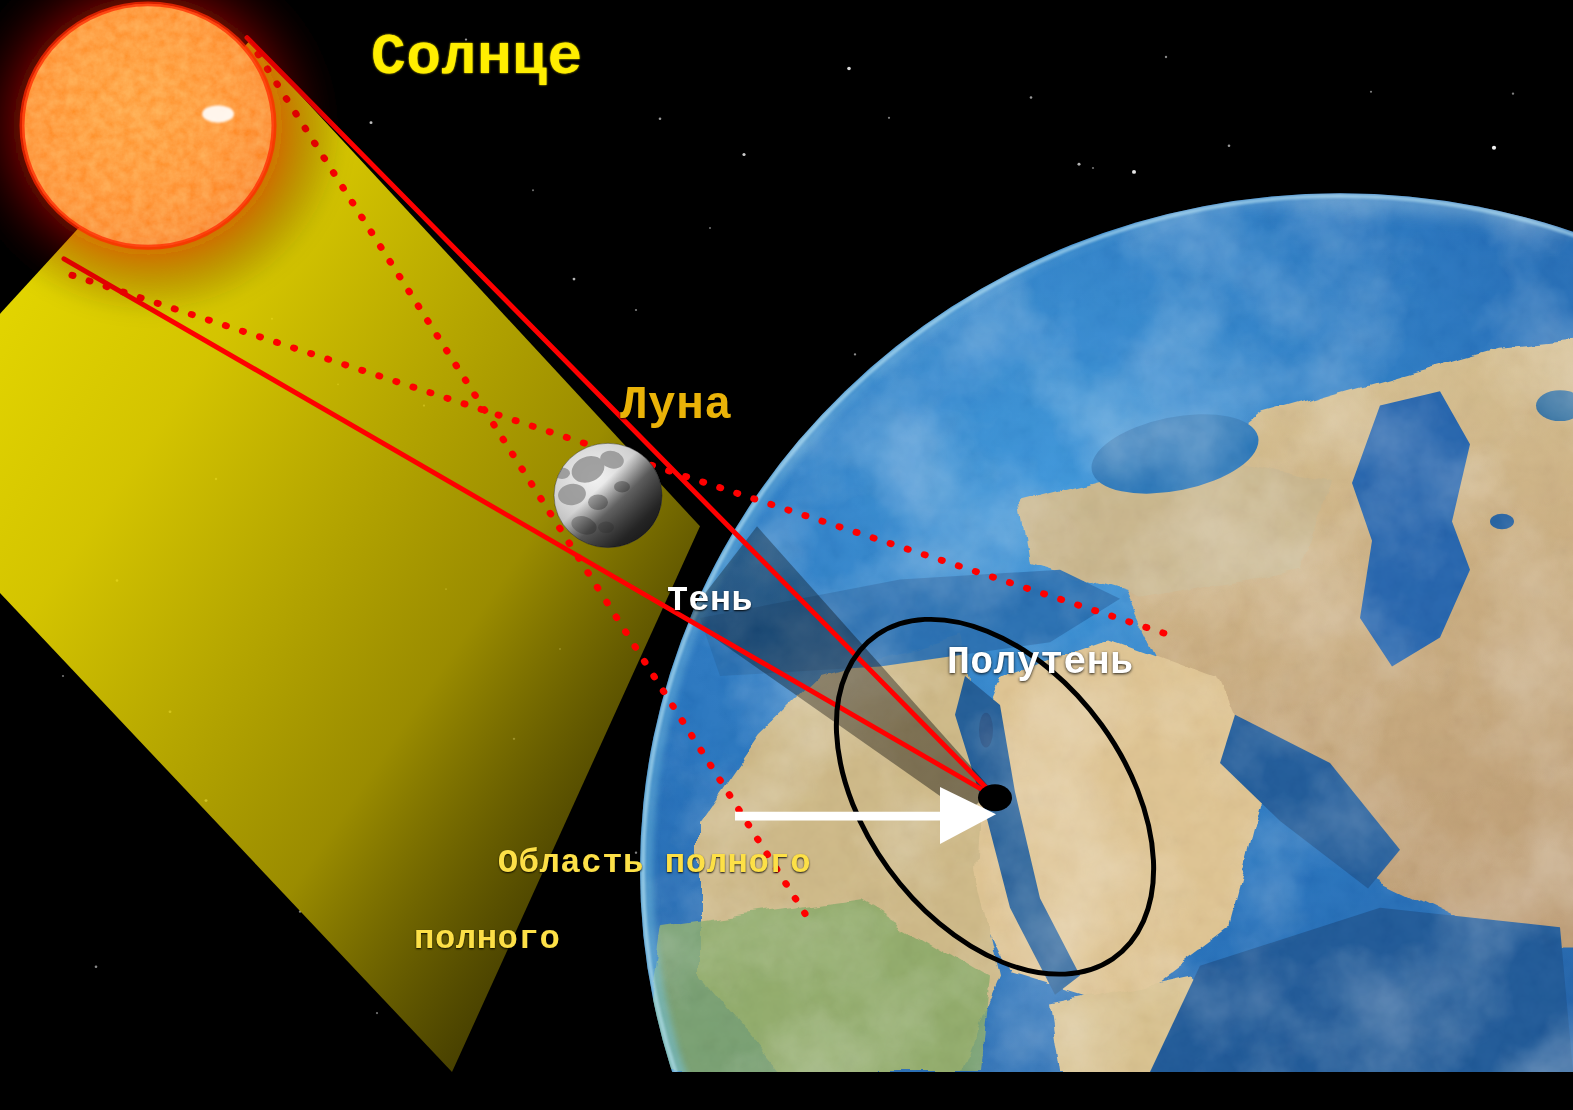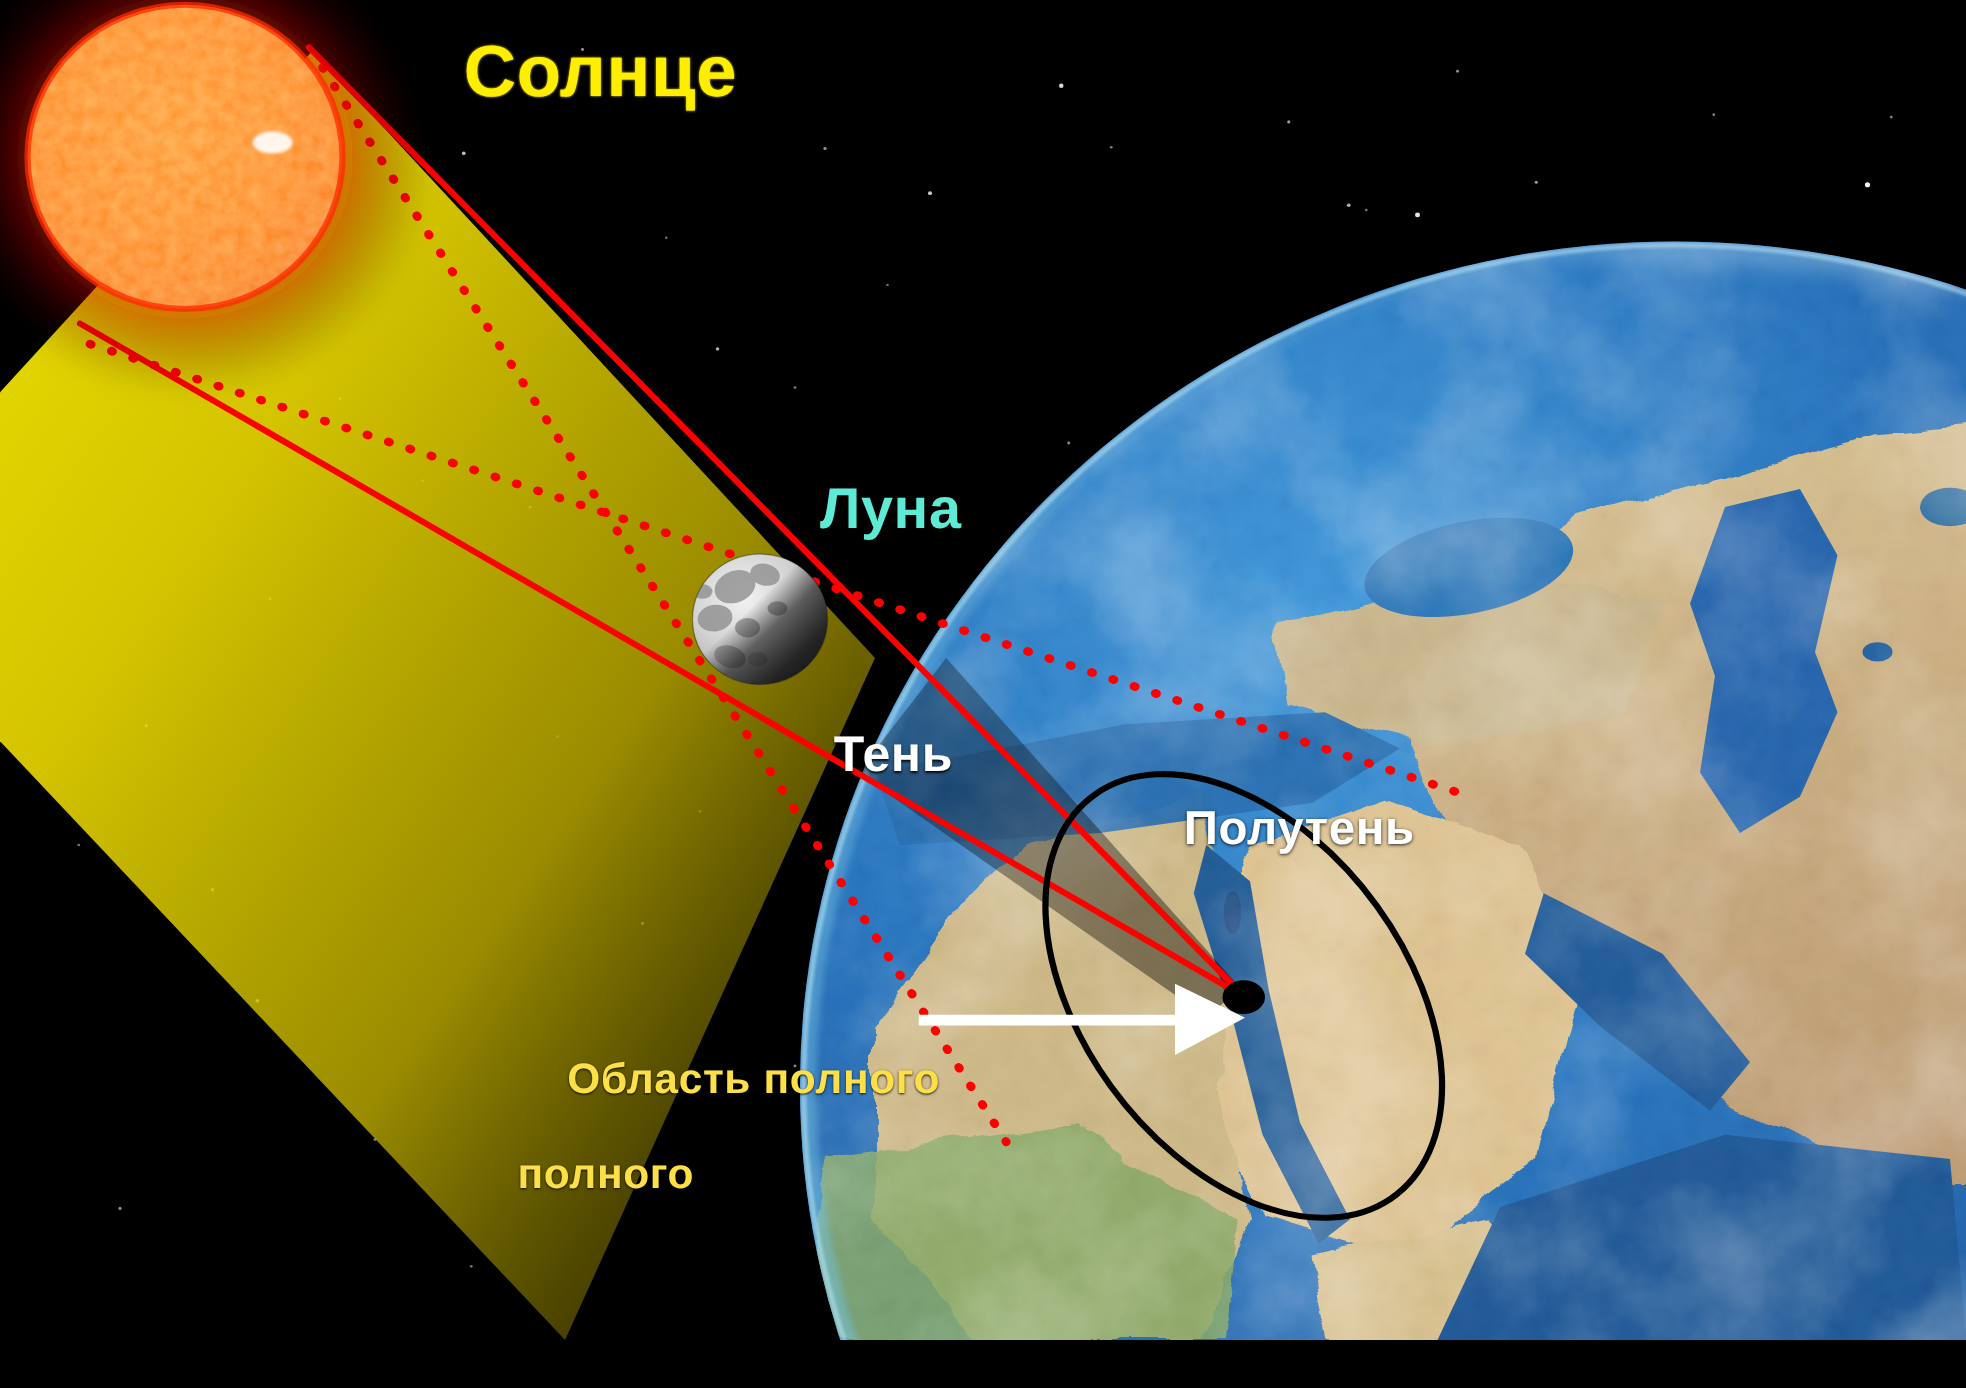--- a/index.html
+++ b/index.html
@@ -1,48 +1,48 @@
 <!DOCTYPE html>
 <html><head>
 <meta charset="utf-8">
 <style>
   html,body{margin:0;padding:0;background:#000;}
   #stage{
     position:relative;
     width:1573px;height:1072px;
     background:#000000;
     overflow:hidden;
-    font-family:Liberation Sans, sans-serif;
+    font-family:Liberation Mono, monospace;
   }
   #scene{position:absolute;inset:0;width:100%;height:100%;}
 
   
   .lbl{
     position:absolute;
     white-space:pre;
     font-weight:bold;
     letter-spacing:0.5px;
     line-height:1.12;
     pointer-events:auto;
   }
   #label-sun{
     left:371px; top:26px;
     font-size:58px;
     color:#ffee00;
     text-shadow:0 0 2px #ffee00;
   }
   #label-moon{
-    left:656px; top:381px;
+    left:620px; top:381px;
     font-size:46px;
-    color:#5eead4;
+    color:#eab308;
     text-shadow:0 1px 2px rgba(0,0,0,.9);
   }
   #label-umbra{
     left:667px; top:582px;
-    font-size:40px;
+    font-size:35px;
     color:#ffffff;
     text-shadow:0 1px 2px rgba(0,0,0,.9);
   }
   #label-penumbra{
     left:906px; top:642px;
     font-size:38px;
     color:#ffffff;
     text-shadow:0 1px 3px rgba(0,0,0,.85);
     margin-left:41px;
   }

